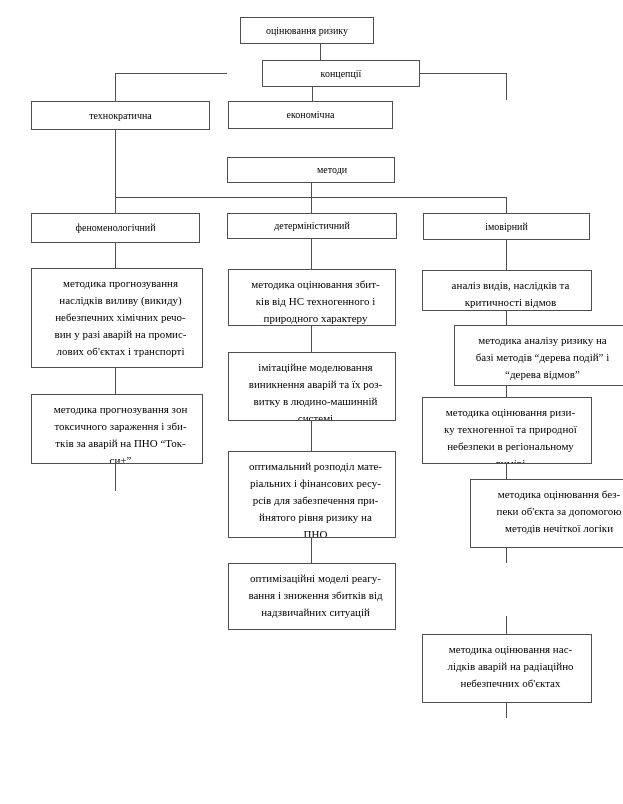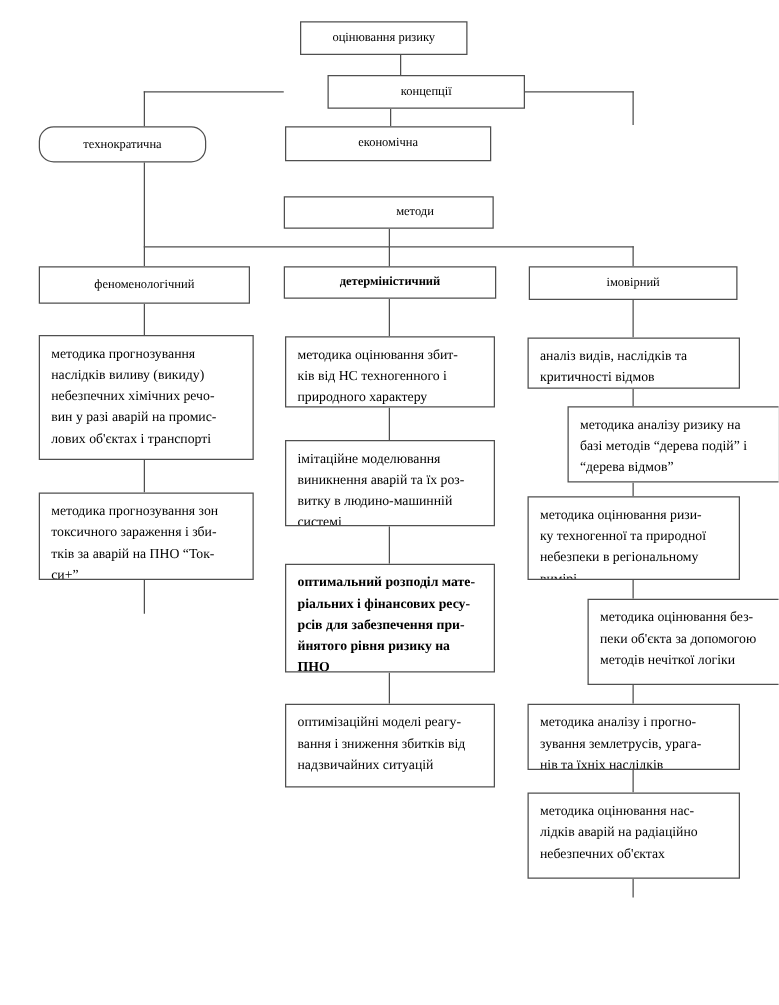--- a/index.html
+++ b/index.html
@@ -39,21 +39,21 @@
     text-align: center;
     font-size: 10px;
     line-height: 14px;
     padding: 2px 6px;
   }
   .cbox {
     font-size: 11px;
     line-height: 17px;
     padding: 6px 2px 0 9px;
     white-space: pre;
-    text-align: left;
+    text-align: center;
     overflow: hidden;
   }
 </style>
 </head>
 <body>
 
 <div class="canvas">
 
   <svg class="connectors" width="623" height="804">
 
@@ -89,71 +89,68 @@
     <line x1="506.5" y1="464" x2="506.5" y2="479"></line>
     <line x1="506.5" y1="548" x2="506.5" y2="563"></line>
     <line x1="506.5" y1="616" x2="506.5" y2="634"></line>
     <line x1="506.5" y1="703" x2="506.5" y2="718"></line>
   </svg>
 
   <div class="node hdr" style="left:240px; top:17px; width:134px; height:27px;">оцінювання ризику</div>
 
   <div class="node hdr" style="left:240px; top:60px; width:158px; height:27px;margin-left:22px;">концепції</div>
 
-  <div class="node hdr" style="left:31px; top:101px; width:134px; height:29px;border-radius:12px;">технократична</div>
+  <div class="node hdr" style="left:31px; top:101px; width:179px; height:29px;">технократична</div>
 
   <div class="node hdr" style="left:228px; top:101px; width:165px; height:28px;">економічна</div>
 
 
   <div class="node hdr" style="left:227px; top:157px; width:168px; height:26px;padding-left:48px;">методи</div>
 
   <div class="node hdr" style="left:31px; top:213px; width:169px; height:30px;">феноменологічний</div>
 
-  <div class="node hdr" style="left:227px; top:213px; width:170px; height:26px;font-weight:bold;">детерміністичний</div>
+  <div class="node hdr" style="left:227px; top:213px; width:170px; height:26px;">детерміністичний</div>
 
   <div class="node hdr" style="left:423px; top:213px; width:167px; height:27px;">імовірний</div>
 
   <div class="node cbox" style="left:31px; top:268px; width:172px; height:100px;">методика прогнозування
 наслідків виливу (викиду)
 небезпечних хімічних речо-
 вин у разі аварій на промис-
 лових об'єктах і транспорті</div>
   <div class="node cbox" style="left:31px; top:394px; width:172px; height:70px;">методика прогнозування зон
 токсичного зараження і зби-
 тків за аварій на ПНО “Ток-
 си+”</div>
 
   <div class="node cbox" style="left:228px; top:269px; width:168px; height:57px;">методика оцінювання збит-
 ків від НС техногенного і
 природного характеру</div>
   <div class="node cbox" style="left:228px; top:352px; width:168px; height:69px;">імітаційне моделювання
 виникнення аварій та їх роз-
 витку в людино-машинній
 системі</div>
-  <div class="node cbox" style="left:228px; top:451px; width:168px; height:87px;font-weight:bold;">оптимальний розподіл мате-
+  <div class="node cbox" style="left:228px; top:451px; width:168px; height:87px;">оптимальний розподіл мате-
 ріальних і фінансових ресу-
 рсів для забезпечення при-
 йнятого рівня ризику на
 ПНО</div>
   <div class="node cbox" style="left:228px; top:563px; width:168px; height:67px;">оптимізаційні моделі реагу-
 вання і зниження збитків від
 надзвичайних ситуацій</div>
 
   <div class="node cbox" style="left:422px; top:270px; width:170px; height:41px;">аналіз видів, наслідків та
 критичності відмов</div>
   <div class="node cbox" style="left:422px; top:325px; width:170px; height:61px;margin-left:32px;">методика аналізу ризику на
 базі методів “дерева подій” і
 “дерева відмов”</div>
   <div class="node cbox" style="left:422px; top:397px; width:170px; height:67px;">методика оцінювання ризи-
 ку техногенної та природної
 небезпеки в регіональному
 вимірі</div>
   <div class="node cbox" style="left:434px; top:479px; width:171px; height:69px;margin-left:36px;">методика оцінювання без-
 пеки об'єкта за допомогою
 методів нечіткої логіки</div>
-  <div class="node cbox" style="left:422px; top:563px; width:170px; height:53px;">методика аналізу і прогно-
-зування землетрусів, урага-
-нів та їхніх наслідків</div>
   <div class="node cbox" style="left:422px; top:634px; width:170px; height:69px;">методика оцінювання нас-
 лідків аварій на радіаційно
 небезпечних об'єктах</div>
 
 </div>
 
 </body></html>

